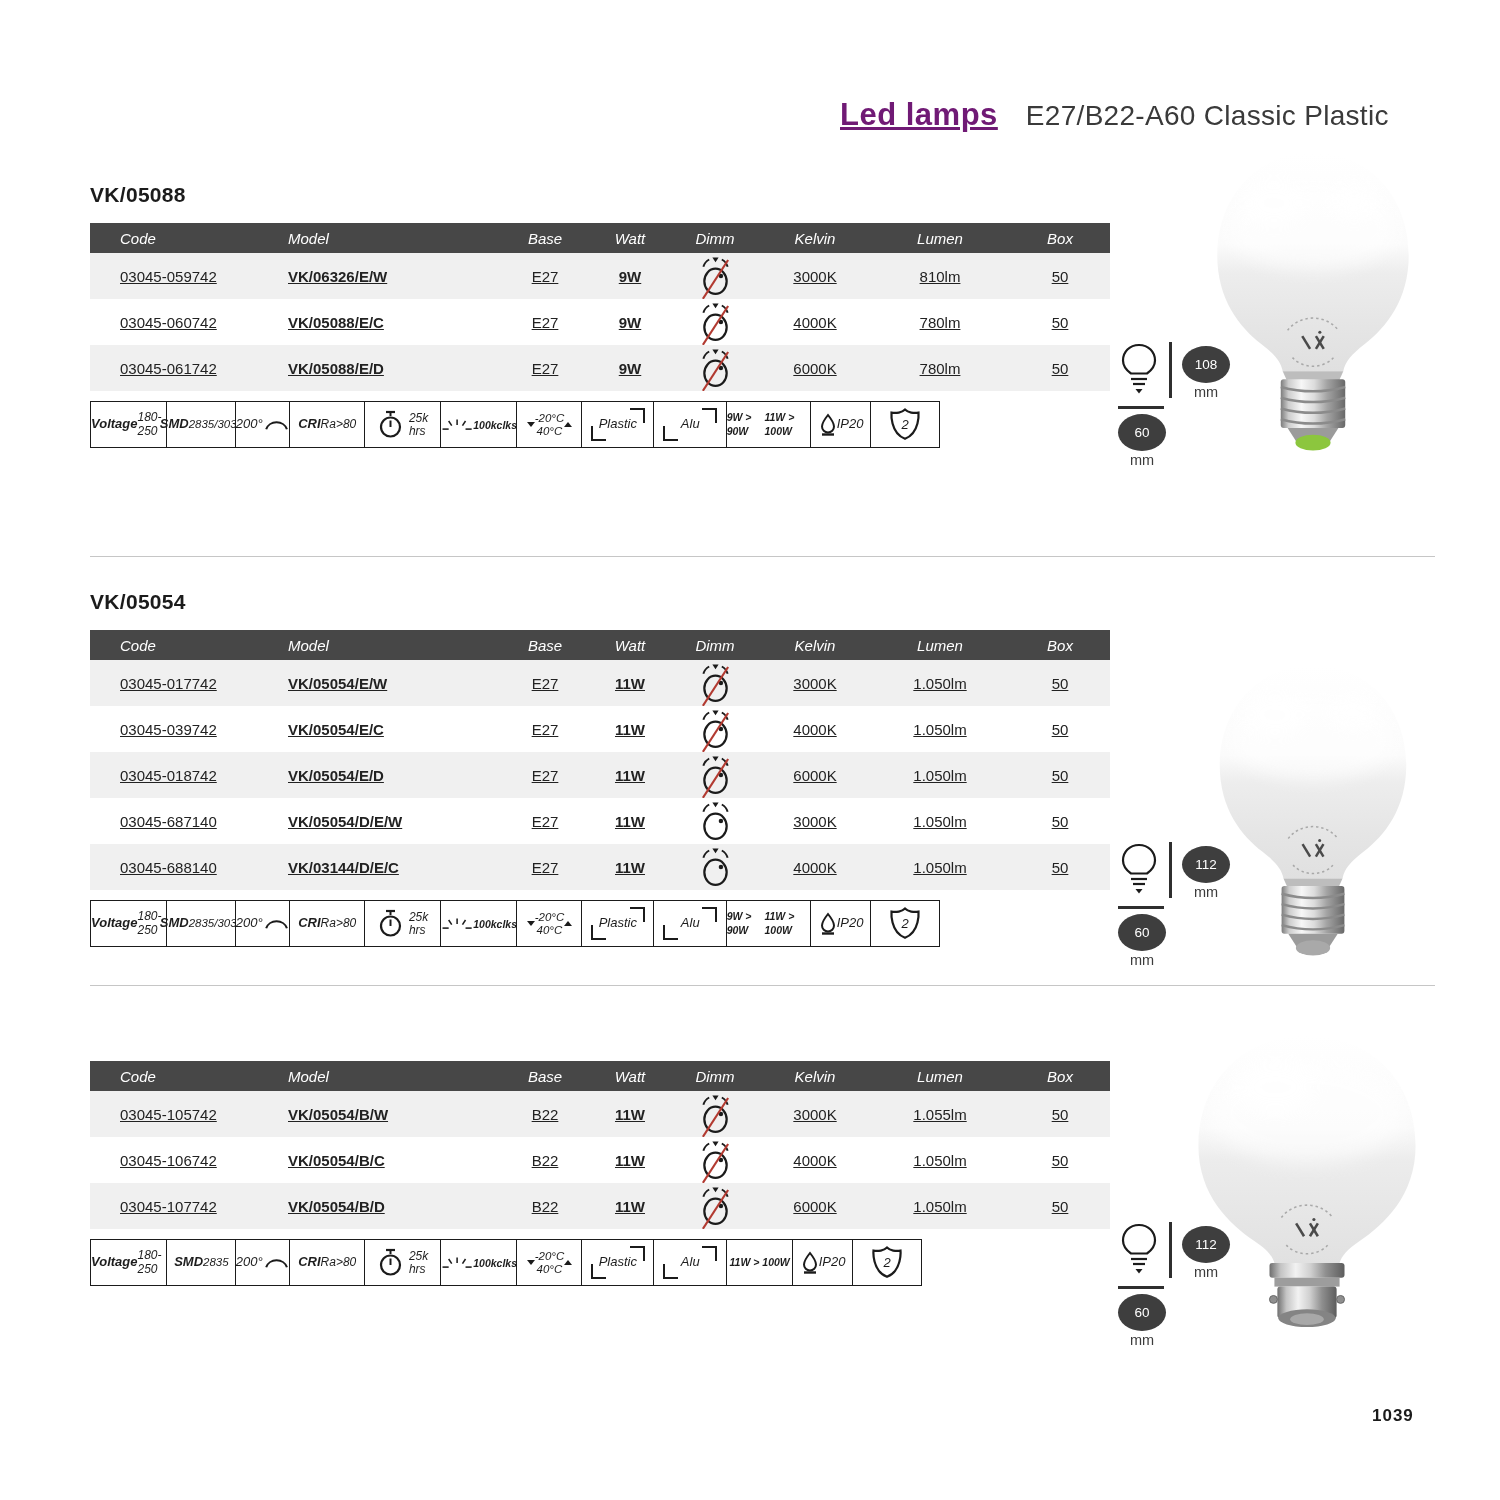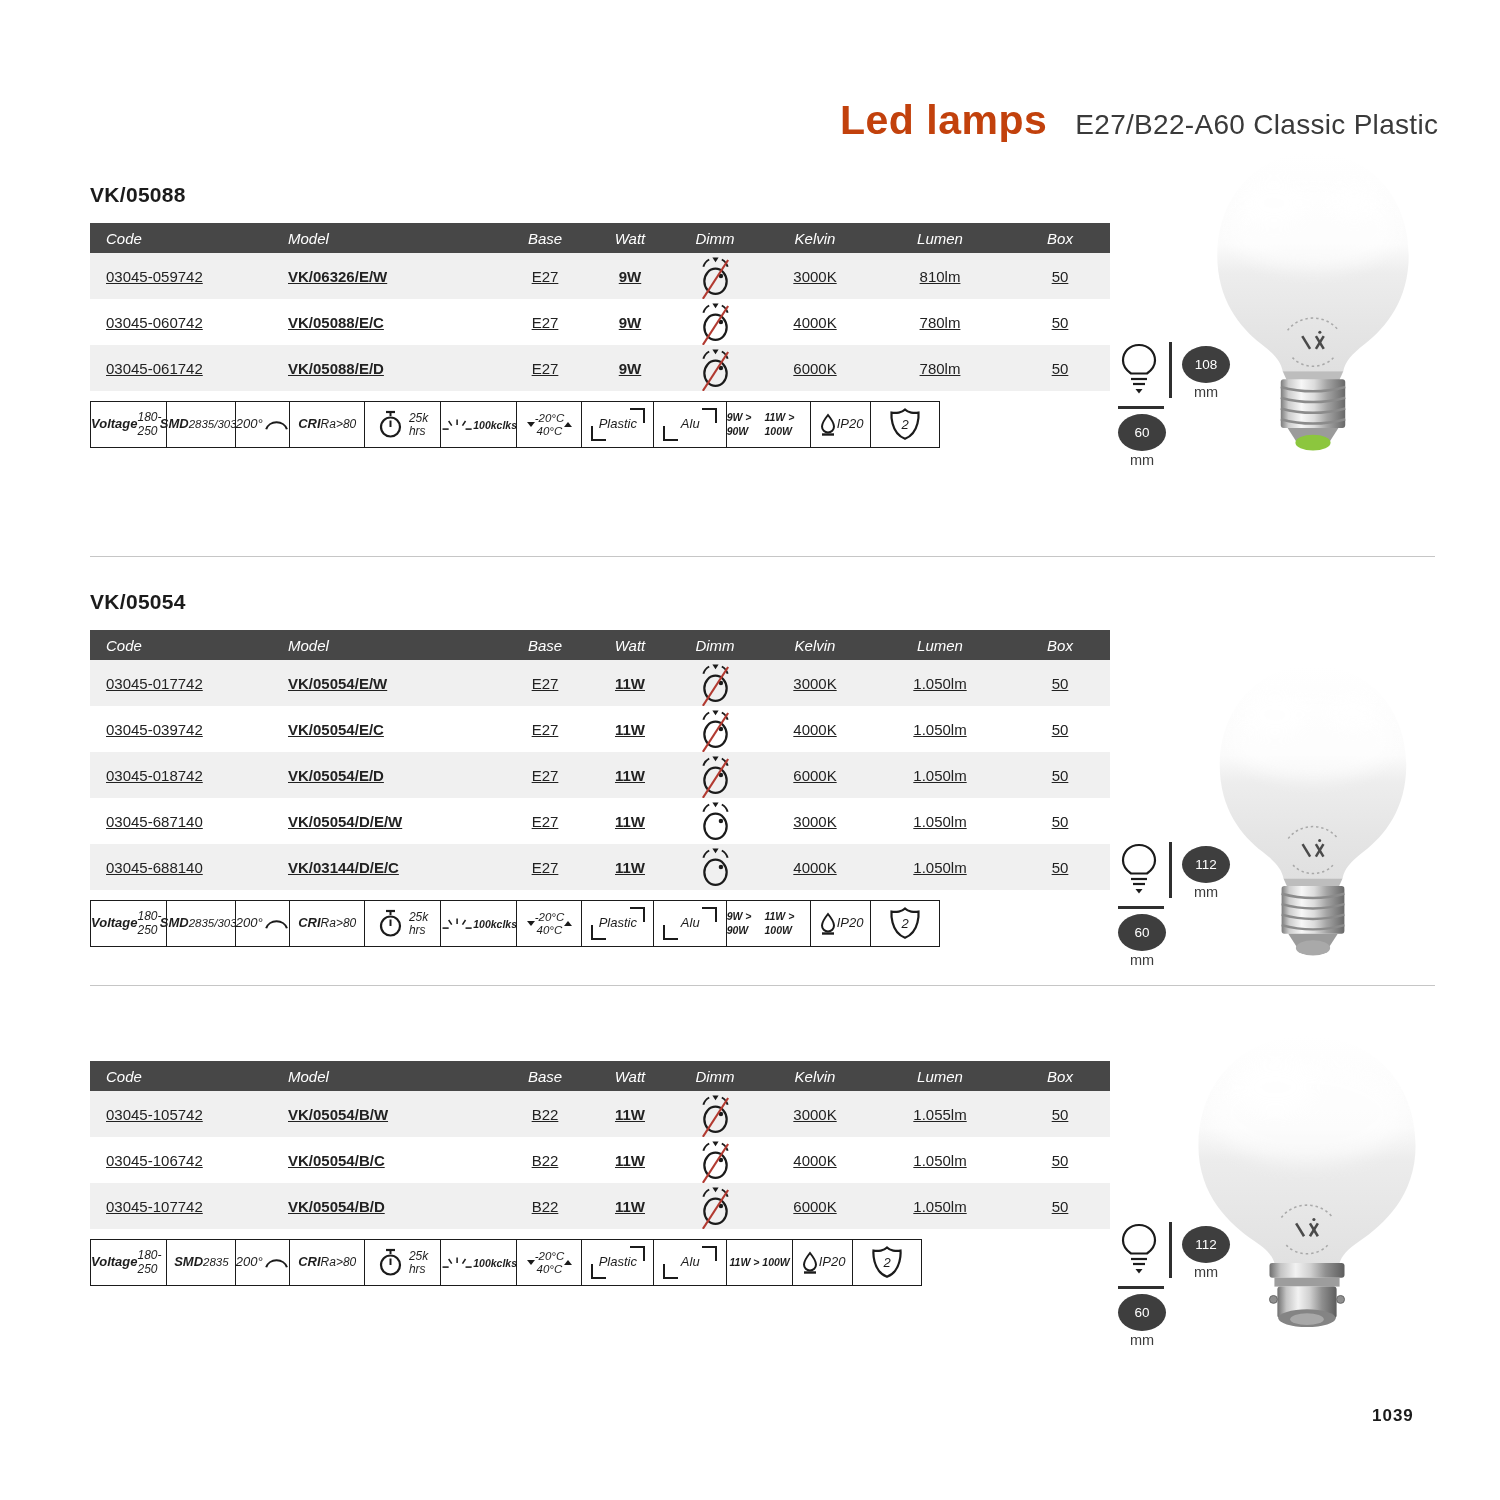--- a/index.html
+++ b/index.html
@@ -1,34 +1,34 @@
 <!DOCTYPE html>
 <html><head>
 <meta charset="utf-8">
 <style>
   html,body{margin:0;padding:0;background:#ffffff;}
   .page{position:relative;width:1500px;height:1500px;background:#ffffff;overflow:hidden;
         font-family:"Liberation Sans",sans-serif;color:#1d1d1d;}
 
   
   .hdr{position:absolute;left:840px;top:97px;display:flex;align-items:baseline;gap:28px;}
-  .hdr-title{font-size:41px;font-weight:bold;color:#c2410c;letter-spacing:.5px;}
+  .hdr-title{font-size:31px;font-weight:bold;color:#701a75;letter-spacing:.5px;text-decoration:underline;}
   .hdr-sub{font-size:28px;color:#3a3a3a;letter-spacing:.3px;}
 
   
   .section{position:absolute;left:90px;width:1020px;}
   .sec-title{font-size:21px;font-weight:bold;color:#1b1b1b;height:27px;margin-bottom:13px;letter-spacing:.3px;}
   .tbl-head{display:grid;grid-template-columns:170px 240px 90px 80px 90px 110px 140px 100px;
             background:#474747;color:#fff;height:30px;align-items:center;
             font-style:italic;font-size:15px;}
   .tr{display:grid;grid-template-columns:170px 240px 90px 80px 90px 110px 140px 100px;
       height:46px;align-items:center;font-size:15px;color:#222;text-decoration:underline;}
   .tr.odd{background:#f0f0f0;}
   .tr.even{background:#ffffff;}
-  .c0{padding-left:16px;}
+  .c0{padding-left:30px;}
   .c1{padding-left:28px;}
   .cc{text-align:center;}
   .model{font-weight:bold;}
   .watt{font-weight:bold;}
   .dimwrap{display:flex;justify-content:center;align-items:center;height:46px;}
 
   
   .strip{display:flex;margin-top:10px;}
   .sp{border:1.6px solid #1b1b1b;margin-left:-1.6px;height:47px;background:#fff;
       display:flex;flex-direction:row;align-items:center;justify-content:center;

